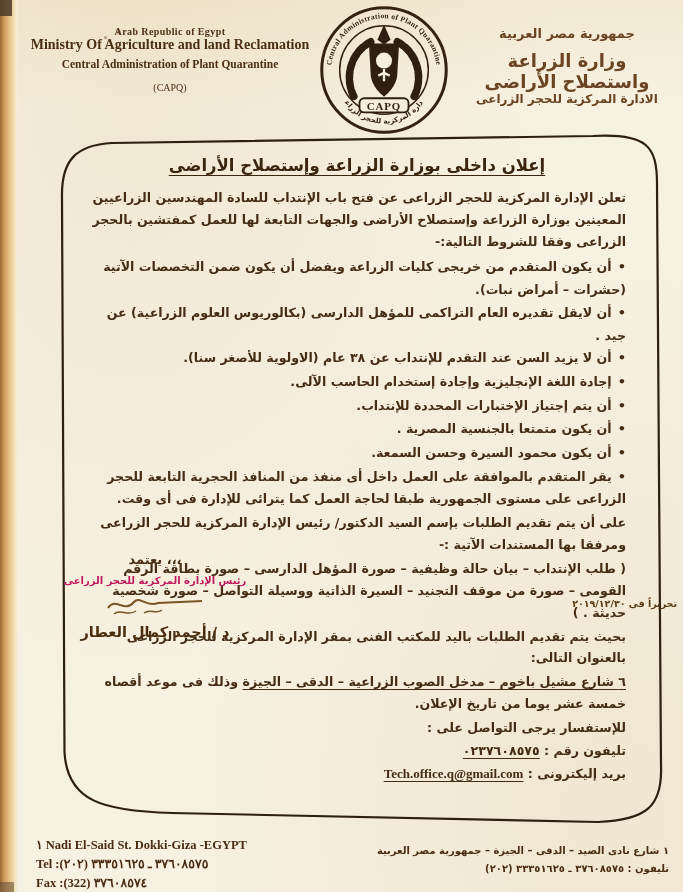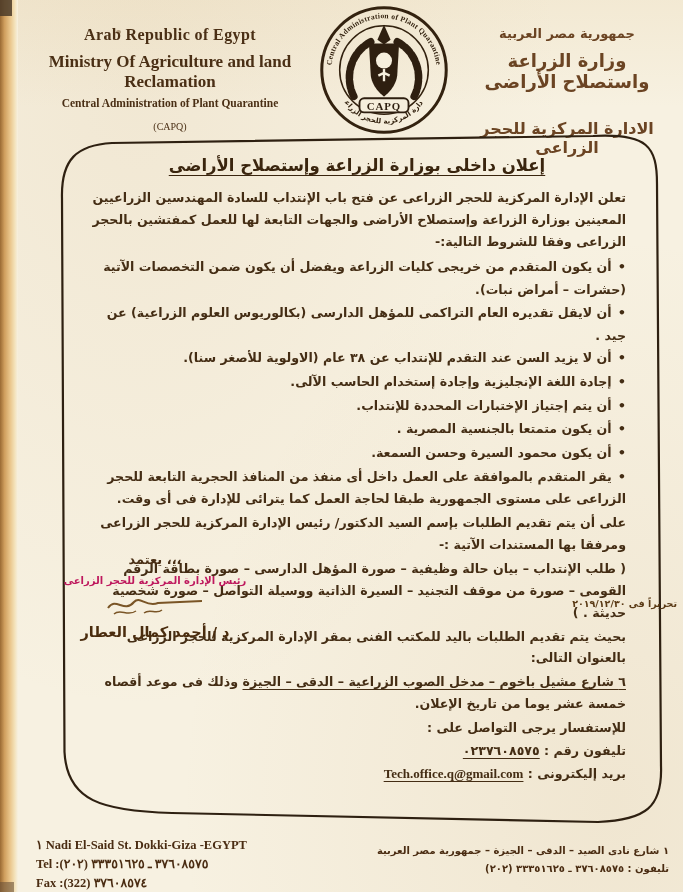--- a/index.html
+++ b/index.html
@@ -22,32 +22,32 @@
   }
   .corner-mark-tl{position:absolute;left:0;top:0;width:12px;height:16px;background:#4a3a28;opacity:.85;}
   .corner-mark-bl{position:absolute;left:0;bottom:0;width:14px;height:10px;background:#6a5238;opacity:.6;}
   .speck{position:absolute;background:#7a5c38;border-radius:50%;opacity:.55;}
 
   
   .hdr-left{
     position:absolute;left:30px;top:26px;width:280px;text-align:center;
     color:#4a2f15;font-family:"Liberation Serif",serif;
   }
-  .hdr-left .l1{font-size:16px;font-weight:bold;letter-spacing:.4px;}
-  .hdr-left .l2{font-size:17px;font-weight:bold;margin-top:8px;}
+  .hdr-left .l1{font-size:10px;font-weight:bold;letter-spacing:.4px;}
+  .hdr-left .l2{font-size:14px;font-weight:bold;margin-top:0;}
   .hdr-left .l3{font-size:11.5px;font-weight:bold;margin-top:5px;}
   .hdr-left .l4{font-size:10px;font-weight:normal;margin-top:12px;}
 
   .hdr-right{
     position:absolute;right:16px;top:26px;width:200px;text-align:center;
     direction:rtl;color:#6b4423;font-weight:bold;
   }
   .hdr-right .r1{font-size:13px;}
   .hdr-right .r2{font-size:18px;margin-top:9px;}
-  .hdr-right .r3{font-size:16px;margin-top:27px;}
+  .hdr-right .r3{font-size:12px;margin-top:0;}
 
   .logo{position:absolute;left:318px;top:4px;width:132px;height:132px;}
 
   
   .frame-svg{position:absolute;left:0;top:0;pointer-events:none;}
   .notice{
     position:absolute;left:72px;top:144px;width:574px;height:668px;
     direction:rtl;color:#442d14;
     font-size:12.6px;font-weight:bold;line-height:1.74;
     box-sizing:border-box;padding:8px 20px 0 16px;

